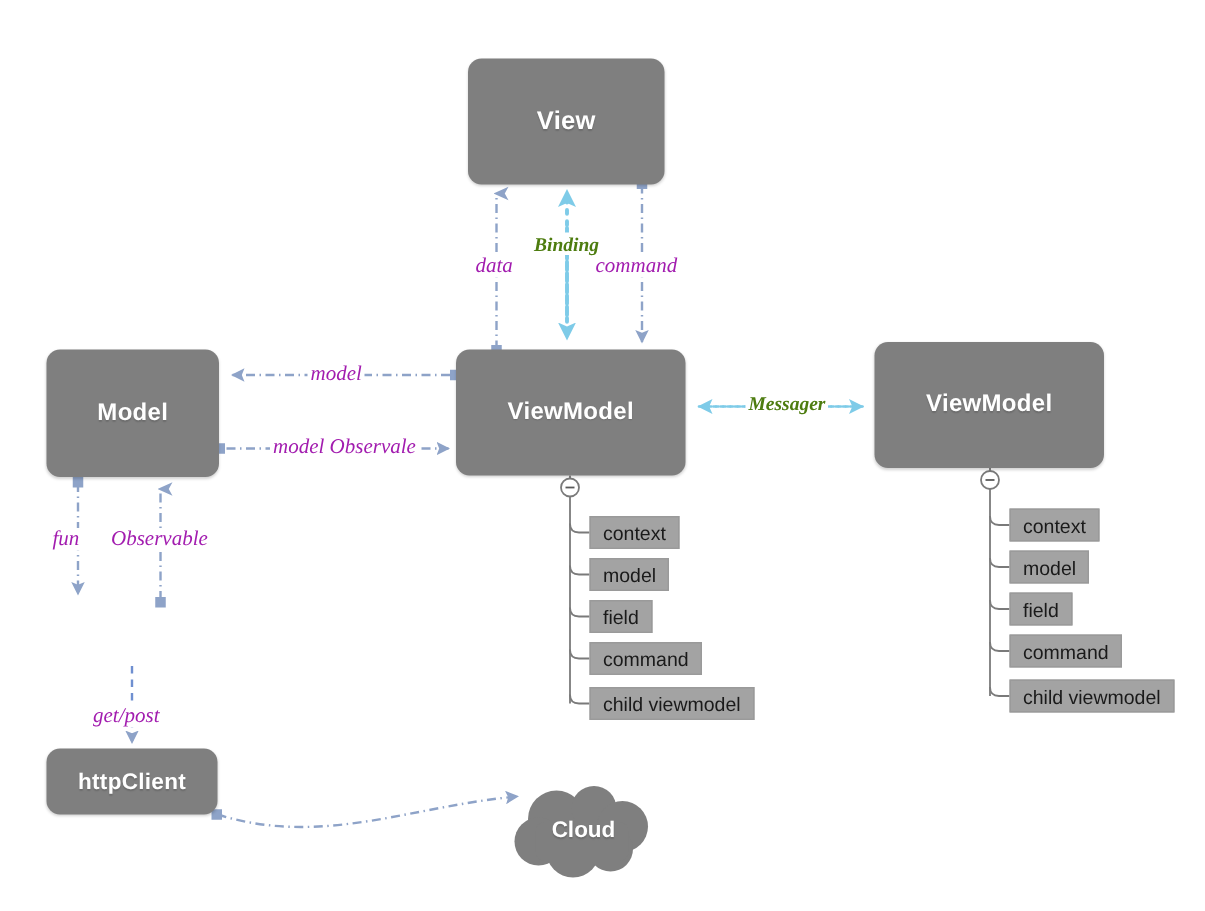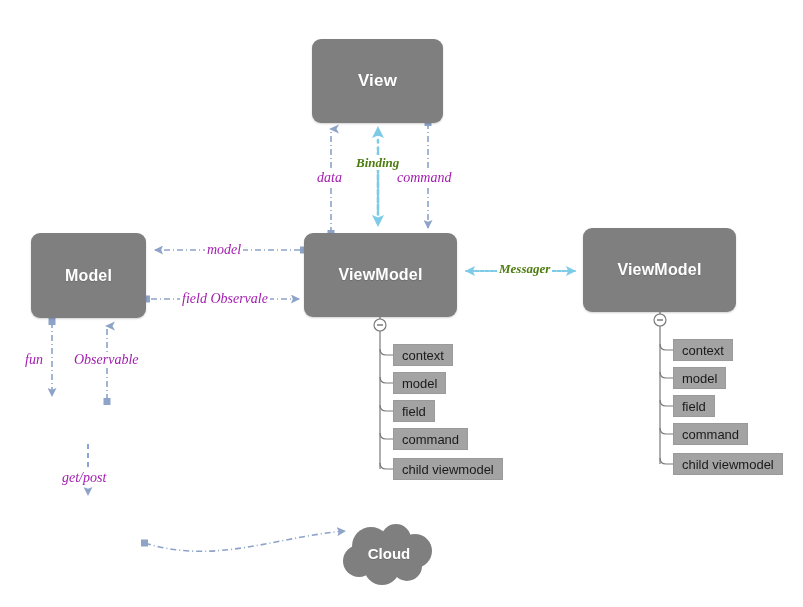--- a/index.html
+++ b/index.html
@@ -223,20 +223,23 @@
 
   <div class="node" id="node-viewmodel-1">
     <span class="node-label">ViewModel</span>
   </div>
 
   <div class="node" id="node-viewmodel-2">
     <span class="node-label">ViewModel</span>
   </div>
 
 
+  <div class="node" id="node-httpclient">
+    <span class="node-label">httpClient</span>
+  </div>
 
   <div id="node-cloud">
     <svg viewBox="0 0 104 62" xmlns="http://www.w3.org/2000/svg">
       <g fill="#7f7f7f">
         <circle cx="34" cy="22" r="19"></circle>
         <circle cx="59" cy="15" r="15"></circle>
         <circle cx="78" cy="27" r="17"></circle>
         <circle cx="22" cy="37" r="16"></circle>
         <circle cx="45" cy="43" r="18"></circle>
         <circle cx="70" cy="42" r="15"></circle>
@@ -247,25 +250,25 @@
   </div>
 
   <div class="edge-label" style="left:315px; top:170px;">data</div>
 
   <div class="edge-label accent" style="left:354px; top:155px;">Binding</div>
 
   <div class="edge-label" style="left:395px; top:170px;">command</div>
 
   <div class="edge-label" style="left:205px; top:242px;">model</div>
 
-  <div class="edge-label" style="left:180px; top:291px;">field Observale</div>
+  <div class="edge-label" style="left:180px; top:291px;">model Observale</div>
 
   <div class="edge-label accent" style="left:497px; top:261px;">Messager</div>
 
-  <div class="edge-label" style="left:23px; top:352px;">fun</div>
+  <div class="edge-label" style="left:33px; top:352px;">fun</div>
 
   <div class="edge-label" style="left:72px; top:352px;">Observable</div>
 
   <div class="edge-label" style="left:60px; top:438px;margin-top:32px;">get/post</div>
 
   <div class="chip" style="left:393px; top:344px;">context</div>
   <div class="chip" style="left:393px; top:372px;">model</div>
   <div class="chip" style="left:393px; top:400px;">field</div>
   <div class="chip" style="left:393px; top:428px;">command</div>
   <div class="chip" style="left:393px; top:458px;">child viewmodel</div>

